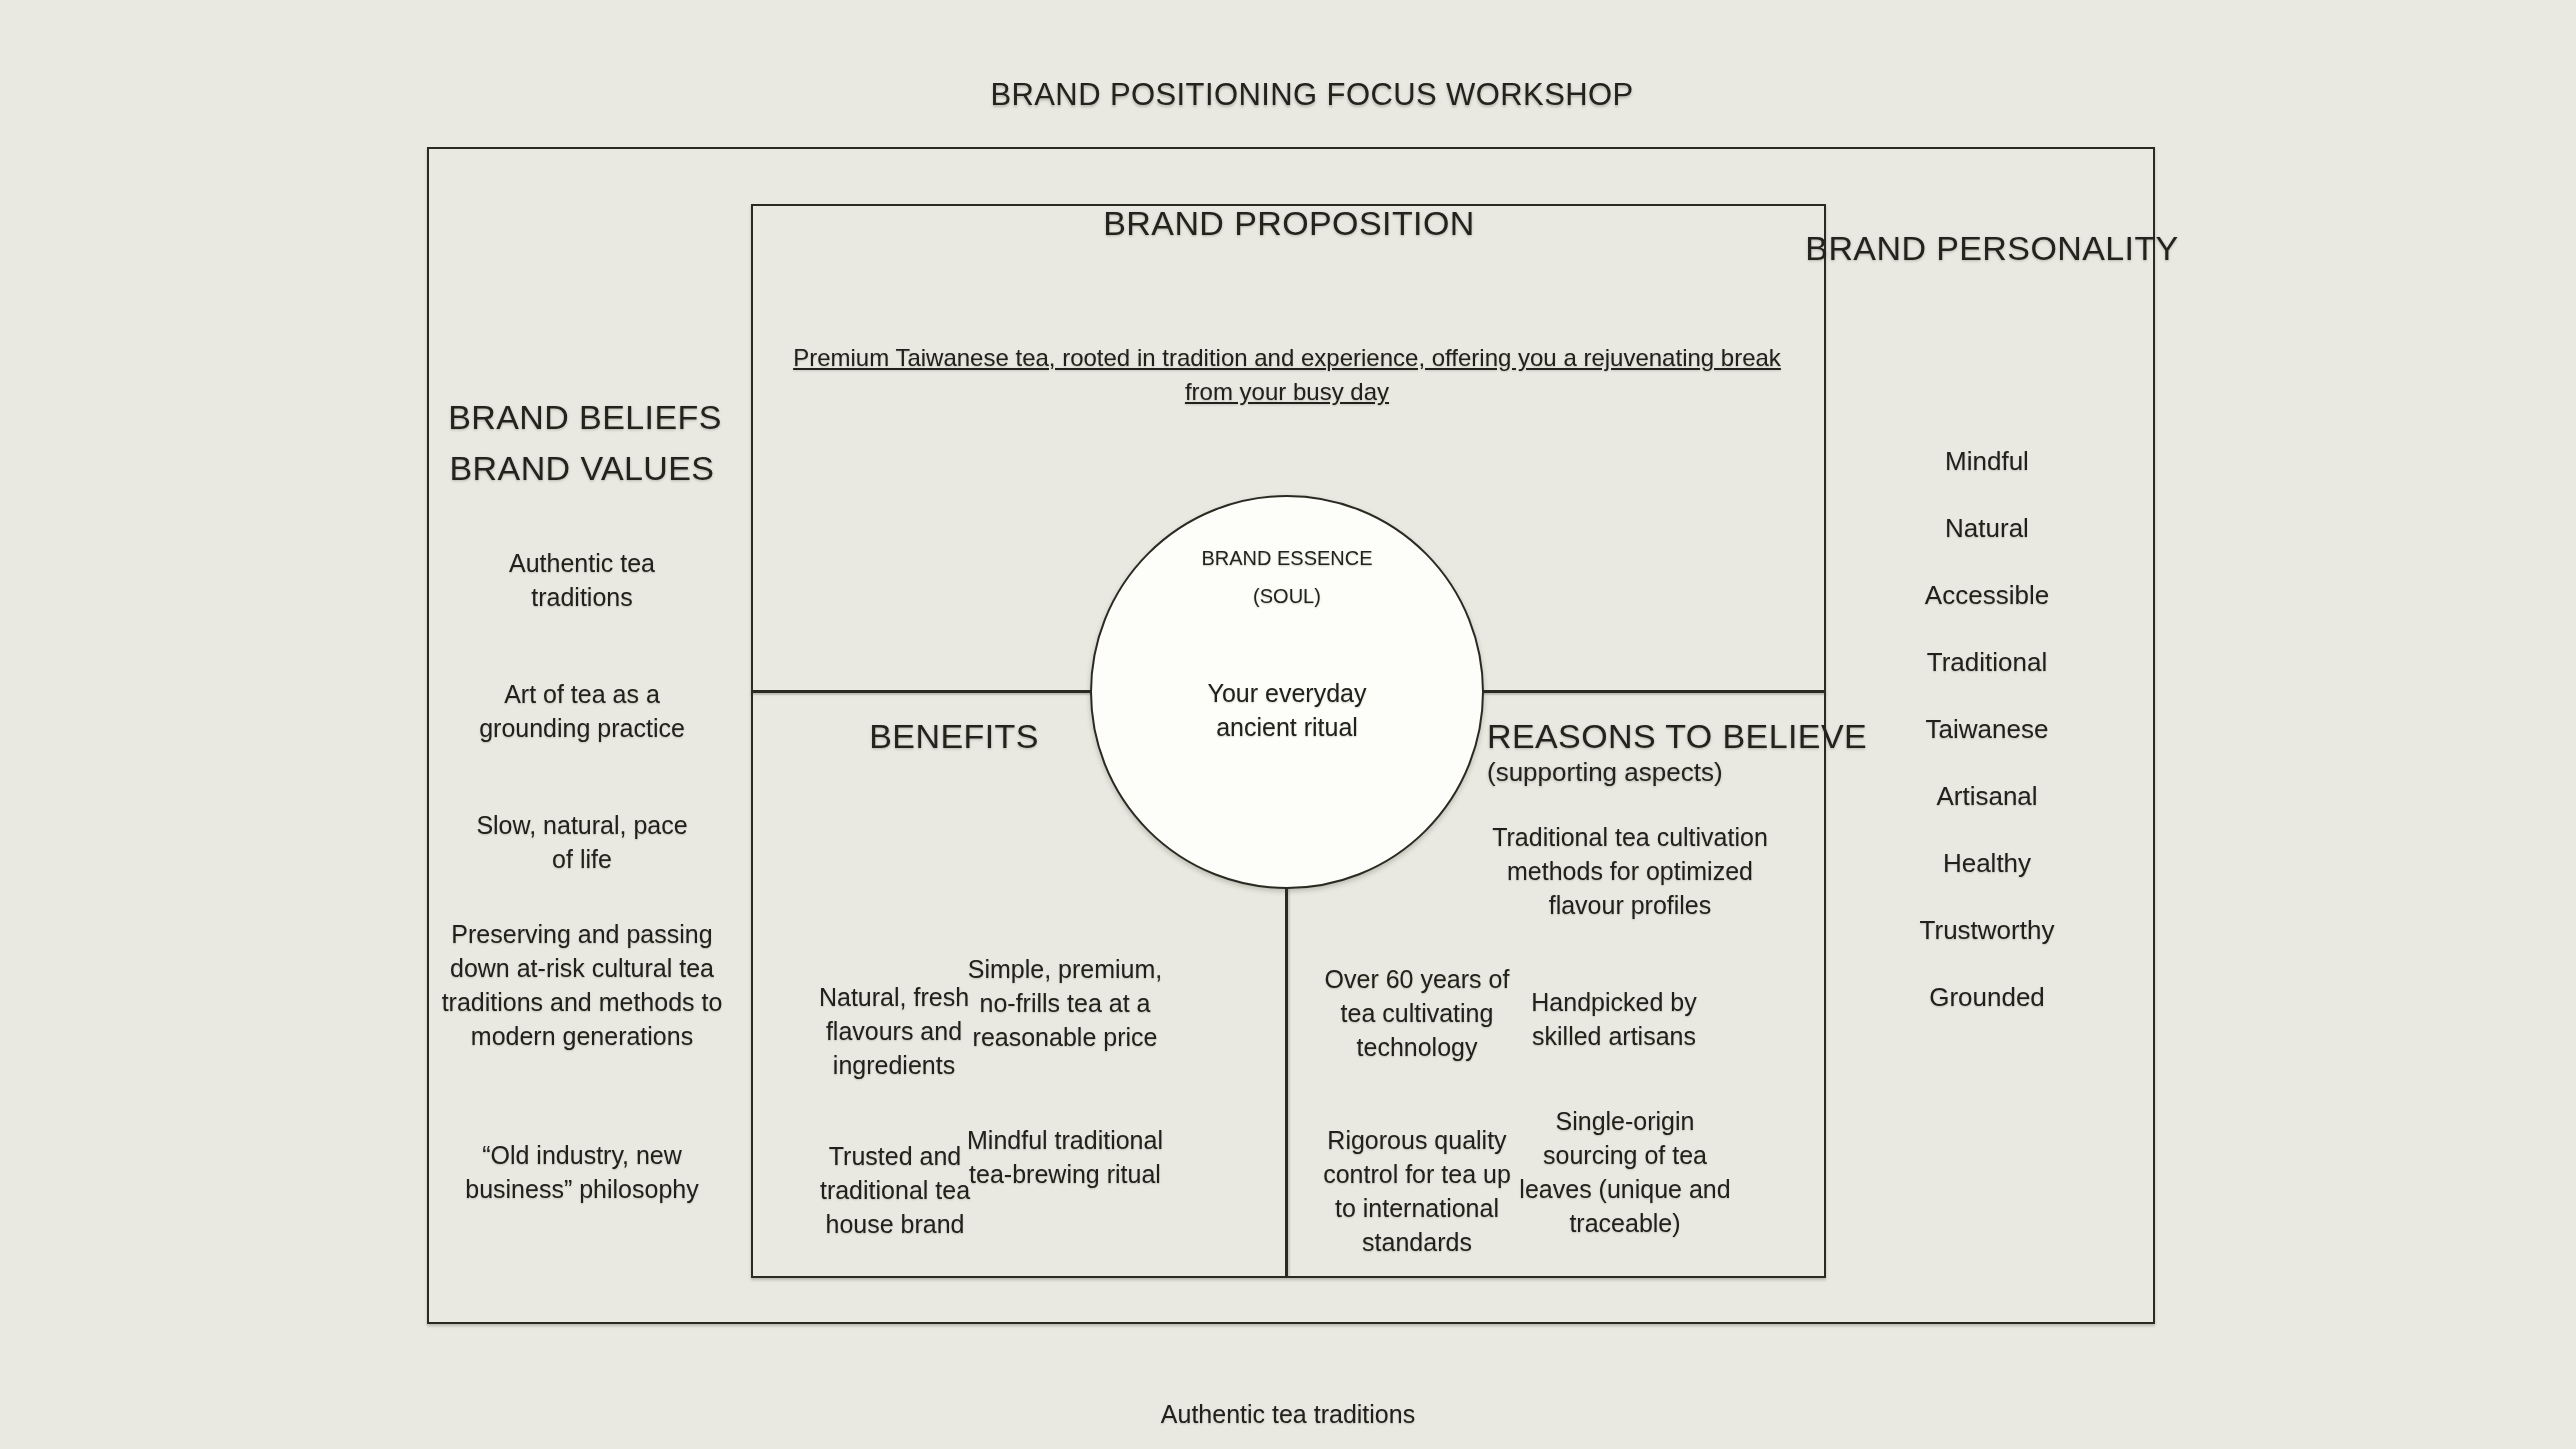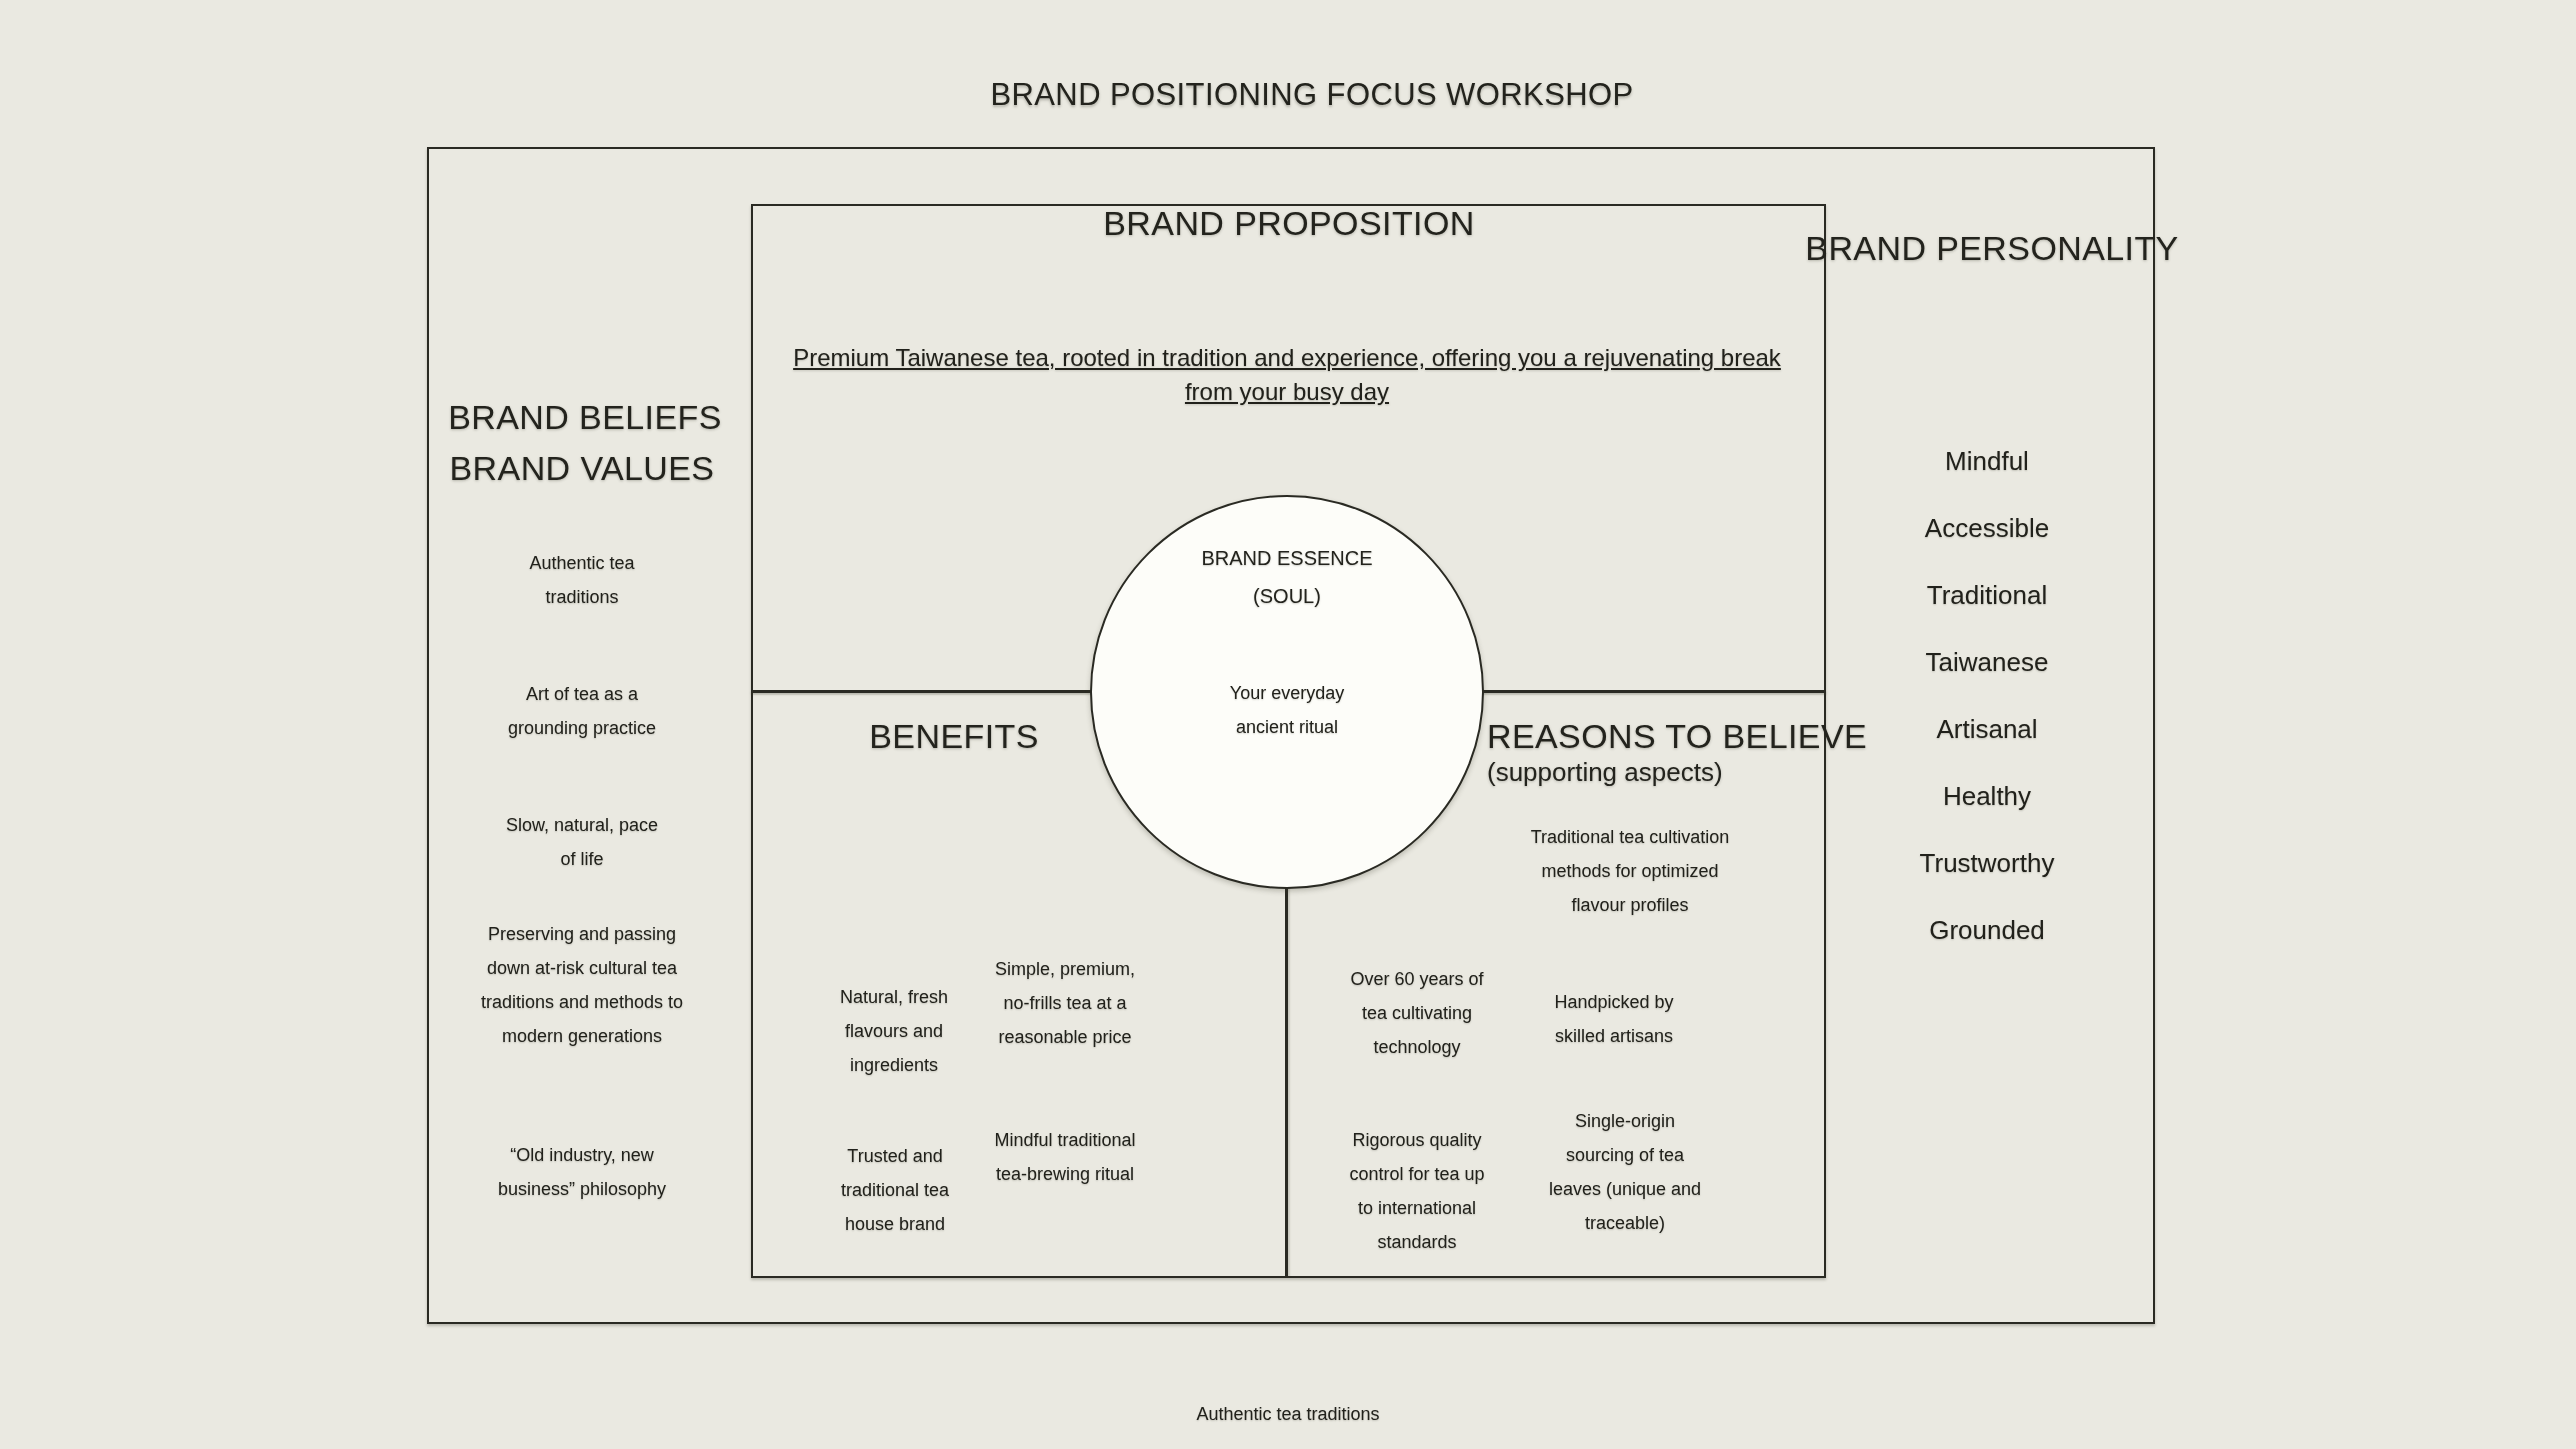--- a/index.html
+++ b/index.html
@@ -46,21 +46,21 @@
   }
   .lb{ 
     position:absolute;transform:translateY(-50%);
     text-align:left;white-space:pre-line;z-index:10;
   }
   .h{
     font-size:34px;letter-spacing:0.4px;color:#23231d;
     text-shadow:0 1.7px 2.6px rgba(55,55,42,.30);
   }
   .item{
-    font-size:18px;line-height:34px;color:#21211b;
+    font-size:25px;line-height:34px;color:#21211b;
     text-shadow:0 0.9px 1.7px rgba(55,55,42,.22);
   }
   .para{
     font-size:24px;line-height:34px;color:#21211b;
     text-shadow:0 0.9px 1.7px rgba(55,55,42,.22);
   }
 
   .page-title{left:1312px;top:95px;font-size:31px;}
   .prop-header{left:1289px;top:223px;}
   .prop-text{left:1287px;top:375px;text-decoration:underline;}
@@ -170,20 +170,21 @@
 to international
 standards</div>
   <div class="cb rea5 item">Single-origin
 sourcing of tea
 leaves (unique and
 traceable)</div>
 
   <div class="cb personality-header h">BRAND PERSONALITY</div>
   <div class="personality-list">
     <div class="p-item">Mindful</div>
+    <div class="p-item">Natural</div>
     <div class="p-item">Accessible</div>
     <div class="p-item">Traditional</div>
     <div class="p-item">Taiwanese</div>
     <div class="p-item">Artisanal</div>
     <div class="p-item">Healthy</div>
     <div class="p-item">Trustworthy</div>
     <div class="p-item">Grounded</div>
   </div>
 
   <div class="cb footer-caption item">Authentic tea traditions</div>

